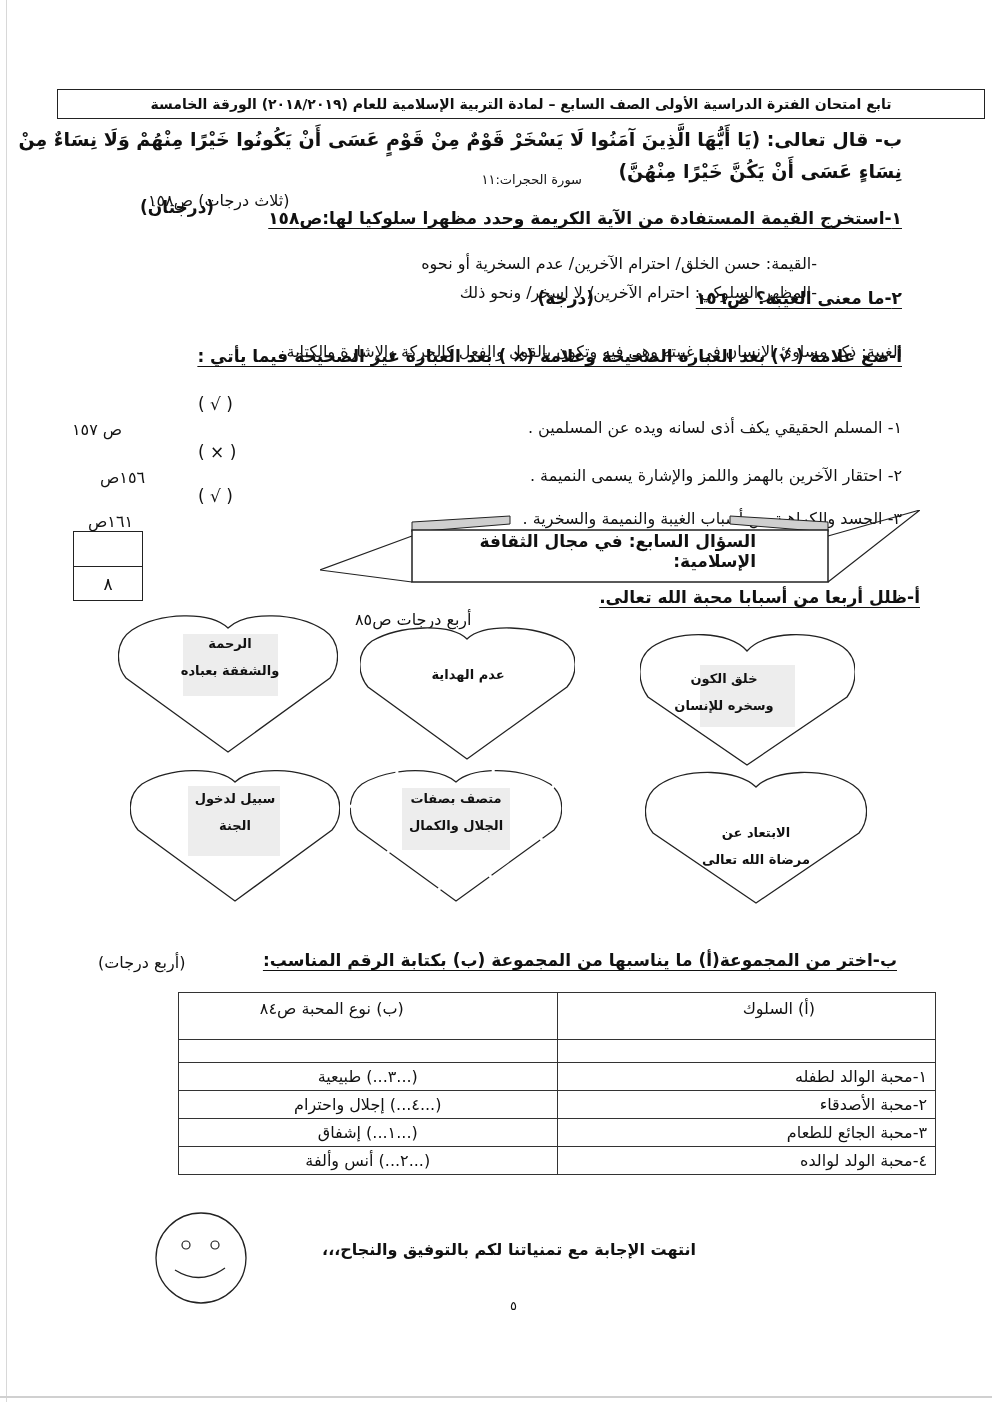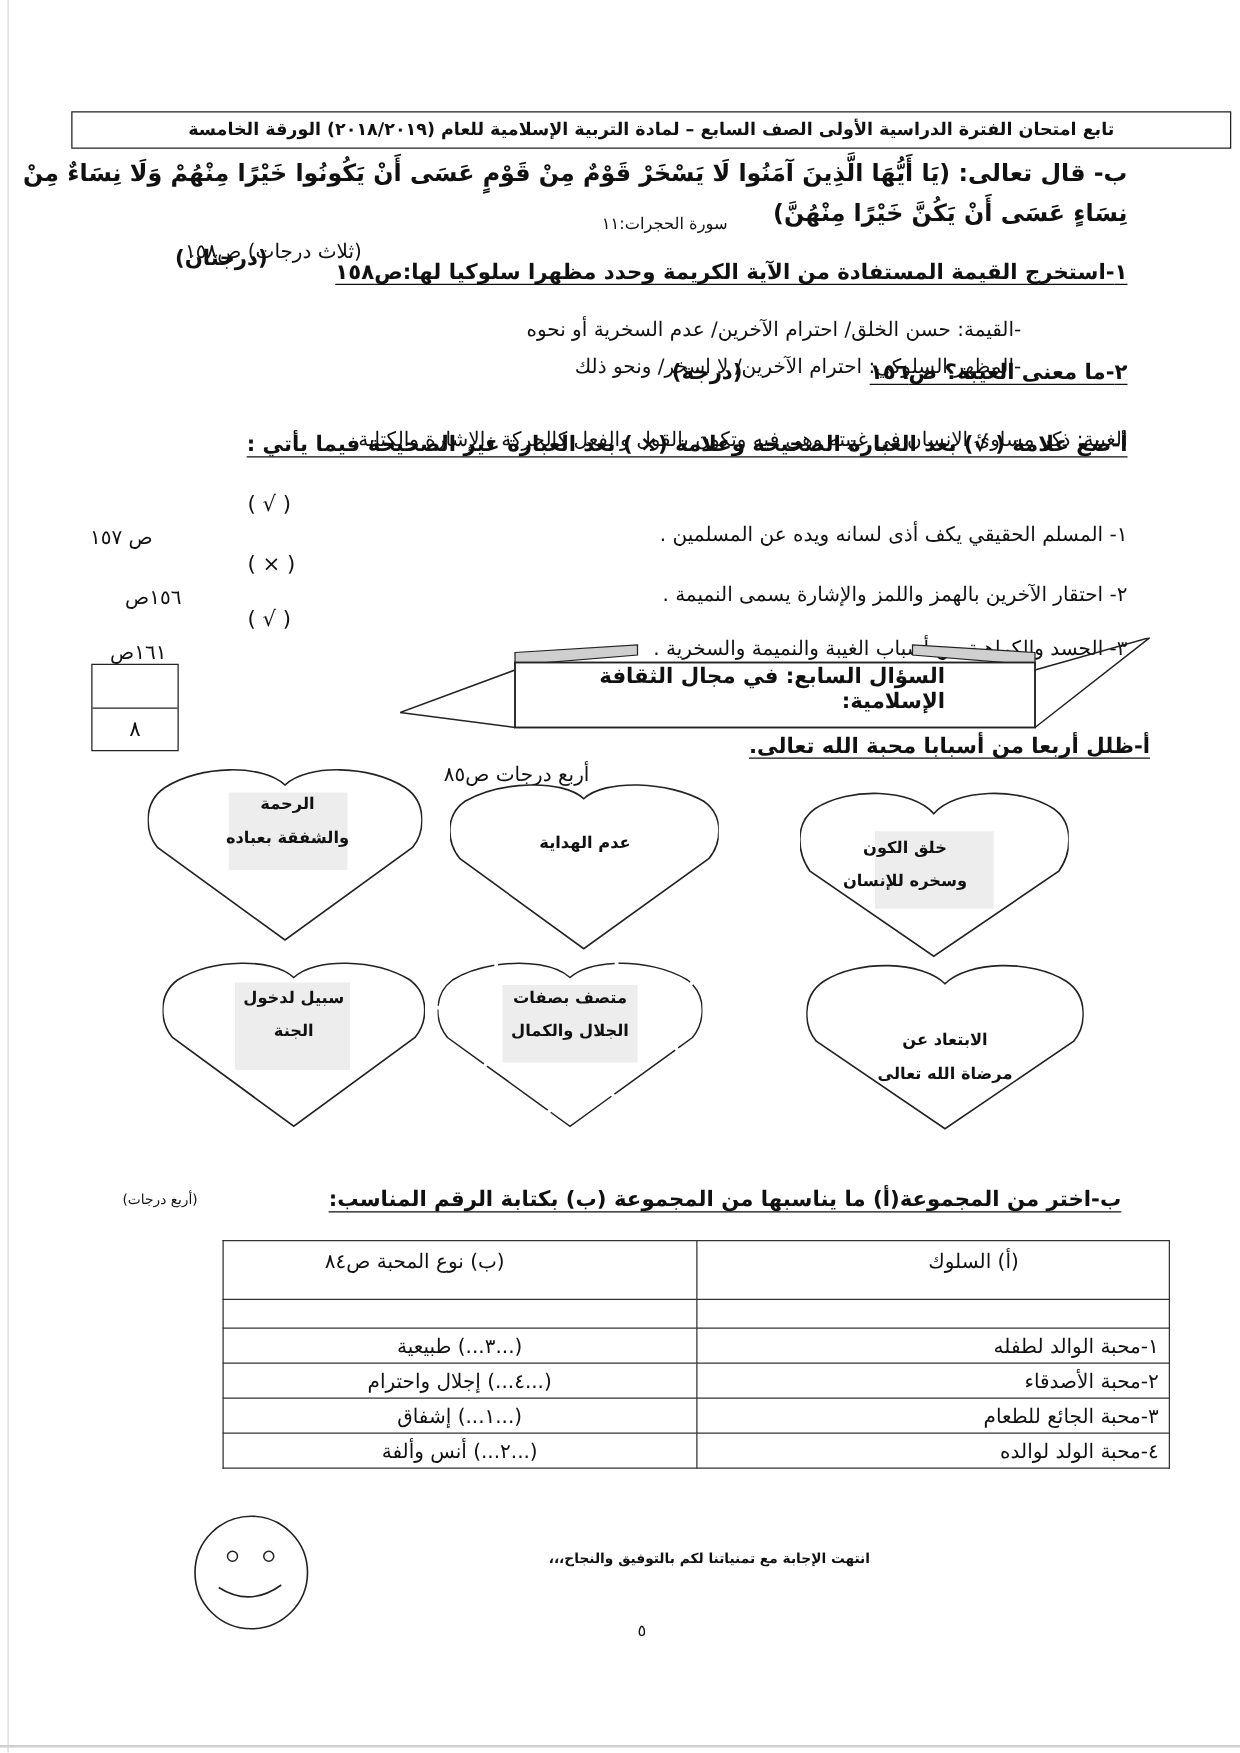--- a/index.html
+++ b/index.html
@@ -14,21 +14,21 @@
     position: absolute; left: 57px; top: 89px; width: 928px; height: 30px;
     border: 1.5px solid #222; box-sizing: border-box;
     display: flex; align-items: center; justify-content: center;
     direction: rtl; font-size: 14px; font-weight: bold;
   }
   .bold { font-weight: bold; }
   .u { text-decoration: underline; text-underline-offset: 4px; }
   .verse { font-size: 19px; font-weight: bold; }
   .t17 { font-size: 17px; }
   .t16 { font-size: 16px; margin-top: 24px; }
-  .t15 { font-size: 11px; }
+  .t15 { font-size: 16px; }
   .t13 { font-size: 13px; }
   .mark { direction: ltr; font-size: 17px; }
   .score-box {
     position: absolute; left: 73px; top: 531px; width: 70px; height: 70px;
     border: 1.5px solid #222; box-sizing: border-box;
   }
   .score-box .top { height: 34px; border-bottom: 1.5px solid #222; }
   .score-box .bottom { height: 34px; display: flex; align-items: center; justify-content: center; font-size: 17px; }
   .banner-svg { position: absolute; left: 320px; top: 510px; }
   .banner-text {

